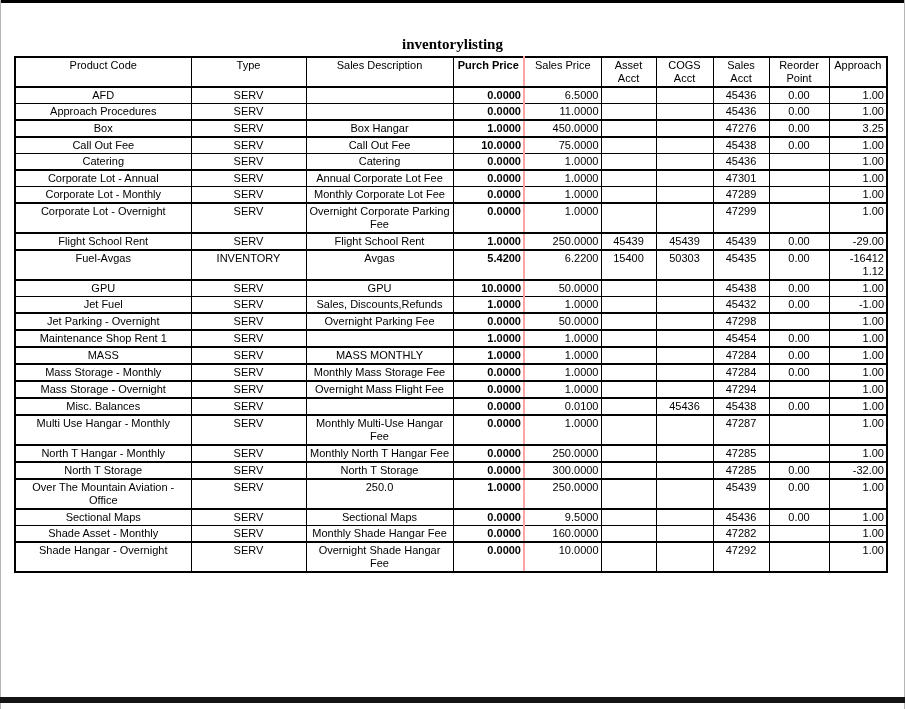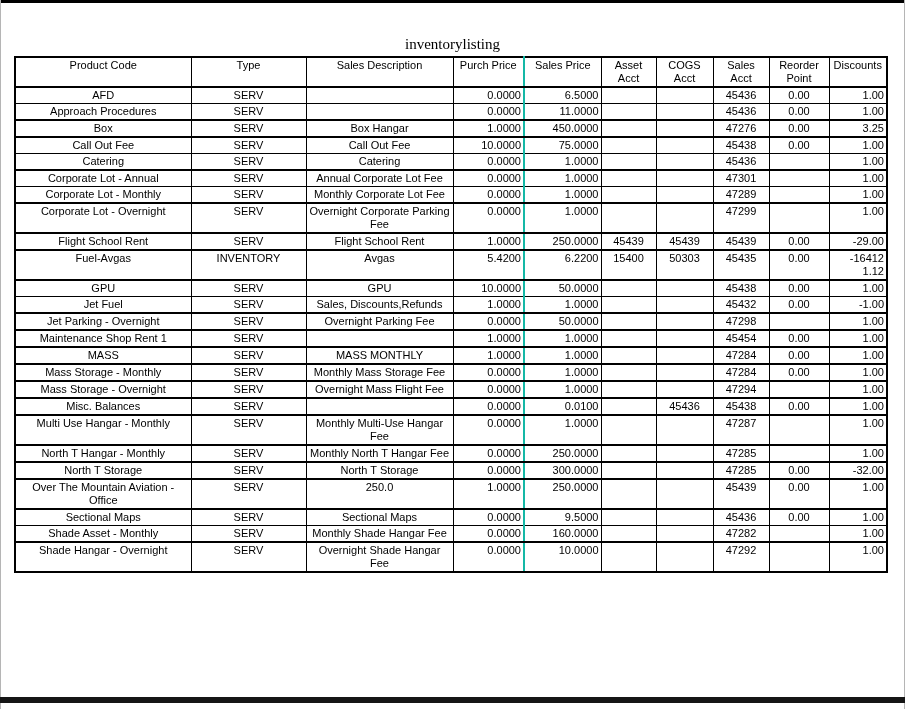--- a/index.html
+++ b/index.html
@@ -25,21 +25,21 @@
     background: #b5b5b5;
   }
   .edge-right {
     position: absolute; top: 0; right: 0; width: 1px; height: 709px;
     background: #b5b5b5;
   }
   .report-title {
     position: absolute; top: 35px; left: 0; width: 905px;
     text-align: center;
     font-family: "Liberation Serif", serif;
-    font-weight: normal;
+    font-weight: bold;
     font-size: 15px;
     line-height: 18px;
   }
   table.inventory {
     position: absolute; top: 56px; left: 14px;
     width: 872px;
     border-collapse: collapse;
     table-layout: fixed;
     border: 2px solid #000;
     font-size: 11px;
@@ -52,21 +52,21 @@
     overflow: hidden;
     font-weight: normal;
   }
   thead th {
     text-align: center;
     height: 30px;
     border-bottom: 2px solid #000;
     margin-top: 48px;
   }
   
-  th.col-purch_price, td.col-purch_price { border-right: 2px solid #14b8a6; }
+  th.col-purch_price, td.col-purch_price { border-right: 2px solid #fca5a5; font-weight: bold; }
 
   
   tbody td { border-bottom: 2px solid #000; }
   tbody tr.sep-thin td { border-bottom: 1px solid #000; margin-left: 32px; }
 
   td.col-product_code, td.col-type, td.col-description,
   td.col-asset_acct, td.col-cogs_acct, td.col-sales_acct,
   td.col-reorder_point { text-align: center; }
   td.col-purch_price, td.col-sales_price, td.col-quantity { text-align: right; }
   td.col-quantity { word-break: break-all; padding-left: 18px; }
@@ -99,21 +99,21 @@
       <tr>
         <th class="col-product_code">Product Code</th>
         <th class="col-type">Type</th>
         <th class="col-description">Sales Description</th>
         <th class="col-purch_price">Purch Price</th>
         <th class="col-sales_price">Sales Price</th>
         <th class="col-asset_acct">Asset Acct</th>
         <th class="col-cogs_acct">COGS Acct</th>
         <th class="col-sales_acct">Sales Acct</th>
         <th class="col-reorder_point">Reorder Point</th>
-        <th class="col-quantity">Discounts</th>
+        <th class="col-quantity">Approach</th>
       </tr>
     </thead>
     <tbody id="inventory-body">
         <tr class="sep-thin">
           <td class="col-product_code">AFD</td>
           <td class="col-type">SERV</td>
           <td class="col-description"></td>
           <td class="col-purch_price">0.0000</td>
           <td class="col-sales_price">6.5000</td>
           <td class="col-asset_acct"></td>

